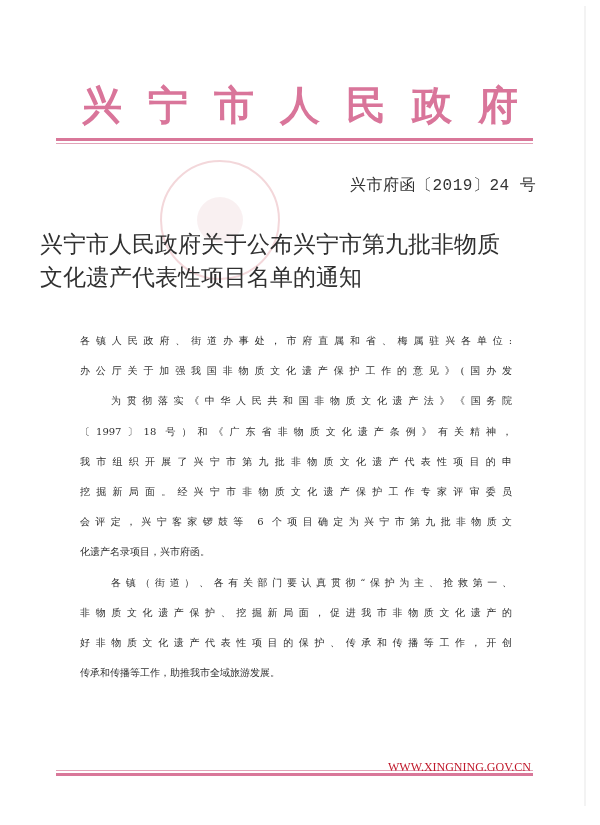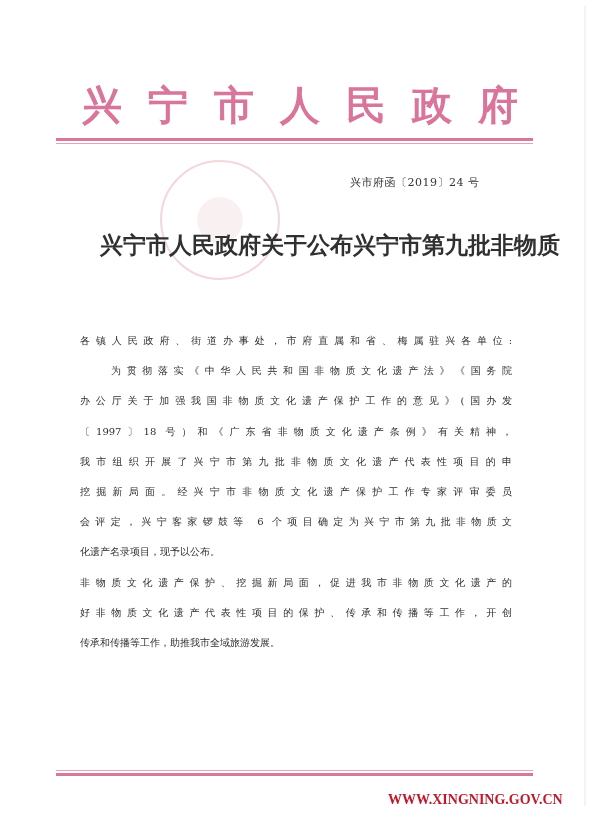--- a/index.html
+++ b/index.html
@@ -8,33 +8,33 @@
   .right-edge { position: absolute; left: 584px; top: 6px; width: 2px; height: 800px; background: #f3f3f3; }
   .masthead { position: absolute; top: 80px; left: 60px; width: 480px; height: 50px;
               display: flex; justify-content: space-between; align-items: center; padding: 0 22px; box-sizing: border-box; }
   .masthead span { font-size: 40px; font-weight: bold; color: #d9759a; line-height: 1; }
   .rule { position: absolute; left: 56px; width: 477px; }
   .rule .thick { height: 3px; background: #d97799; }
   .rule .gap { height: 2px; }
   .rule .thin { height: 1px; background: #e2a3b8; }
   .rule-top { top: 138px; }
   .rule-bottom { top: 770px; }
-  .doc-number { position: absolute; top: 175px; left: 350px; font-size: 11px; color: #333; letter-spacing: 0.5px; }
+  .doc-number { position: absolute; top: 175px; left: 350px; font-size: 16px; color: #333; letter-spacing: 0.5px; font-family: Liberation Mono, monospace; }
   .seal { position: absolute; left: 160px; top: 160px; width: 120px; height: 120px;
           border: 2px solid rgba(220,140,150,0.35); border-radius: 50%; box-sizing: border-box; }
   .seal .inner { position: absolute; left: 35px; top: 35px; width: 46px; height: 46px; border-radius: 50%;
                  background: rgba(220,170,175,0.18); }
-  .title { position: absolute; top: 228px; left: 40px; width: 520px; text-align: right;
-           font-size: 23px; font-weight: bold; color: #303030; line-height: 33px; }
+  .title { position: absolute; top: 228px; left: 40px; width: 520px; text-align: left;
+           font-size: 23px; font-weight: normal; color: #303030; line-height: 33px; }
   .body { position: absolute; top: 326px; left: 80px; width: 432px; font-size: 10px; line-height: 30.2px; color: #2f2f2f; }
   .body .line { display: block; white-space: nowrap; text-align: justify; text-align-last: justify; height: 30.2px; }
   .body .line.last { text-align-last: left; }
   .body .line.indent { padding-left: 31px; }
-  .footer-url { position: absolute; top: 792px; left: 388px; font-family: "Liberation Serif", serif;
-                font-weight: bold; font-size: 14px; color: #c0192b; letter-spacing: 0; }
+  .footer-url { position: absolute; top: 760px; left: 388px; font-family: "Liberation Serif", serif;
+                font-weight: normal; font-size: 12px; color: #c0192b; letter-spacing: 0; }
 </style>
 </head>
 <body>
 
 <div class="right-edge"></div>
 
 <div class="masthead">
   <span>兴</span>
   <span>宁</span>
   <span>市</span>
@@ -51,31 +51,33 @@
 </div>
 
 <div class="seal">
   <div class="inner"></div>
 </div>
 
 <div class="doc-number">兴市府函〔2019〕24 号</div>
 
 <div class="title">
   <div>兴宁市人民政府关于公布兴宁市第九批非物质</div>
+  <div>文化遗产代表性项目名单的通知</div>
 </div>
 
 <div class="body">
   <span class="line">各镇人民政府、街道办事处，市府直属和省、梅属驻兴各单位:</span>
+  <span class="line">办公厅关于加强我国非物质文化遗产保护工作的意见》(国办发</span>
   <span class="line indent">为贯彻落实《中华人民共和国非物质文化遗产法》《国务院</span>
-  <span class="line">办公厅关于加强我国非物质文化遗产保护工作的意见》(国办发</span>
   <span class="line">〔1997〕18 号）和《广东省非物质文化遗产条例》有关精神，</span>
   <span class="line">我市组织开展了兴宁市第九批非物质文化遗产代表性项目的申</span>
   <span class="line">挖掘新局面。经兴宁市非物质文化遗产保护工作专家评审委员</span>
   <span class="line">会评定，兴宁客家锣鼓等 6 个项目确定为兴宁市第九批非物质文</span>
-  <span class="line last">化遗产名录项目，现予以公布。</span>
+  <span class="line last">化遗产名录项目，兴市府函。</span>
+  <span class="line indent">各镇（街道）、各有关部门要认真贯彻“保护为主、抢救第一、</span>
   <span class="line">非物质文化遗产保护、挖掘新局面，促进我市非物质文化遗产的</span>
   <span class="line">好非物质文化遗产代表性项目的保护、传承和传播等工作，开创</span>
   <span class="line last">传承和传播等工作，助推我市全域旅游发展。</span>
 </div>
 
 <div class="rule rule-bottom">
   <div class="thin"></div>
     <div class="gap"></div>
     <div class="thick"></div>
 </div>

